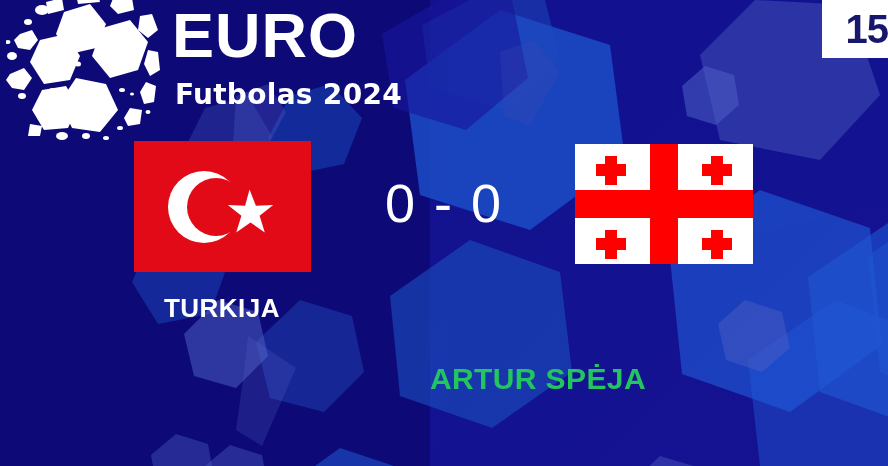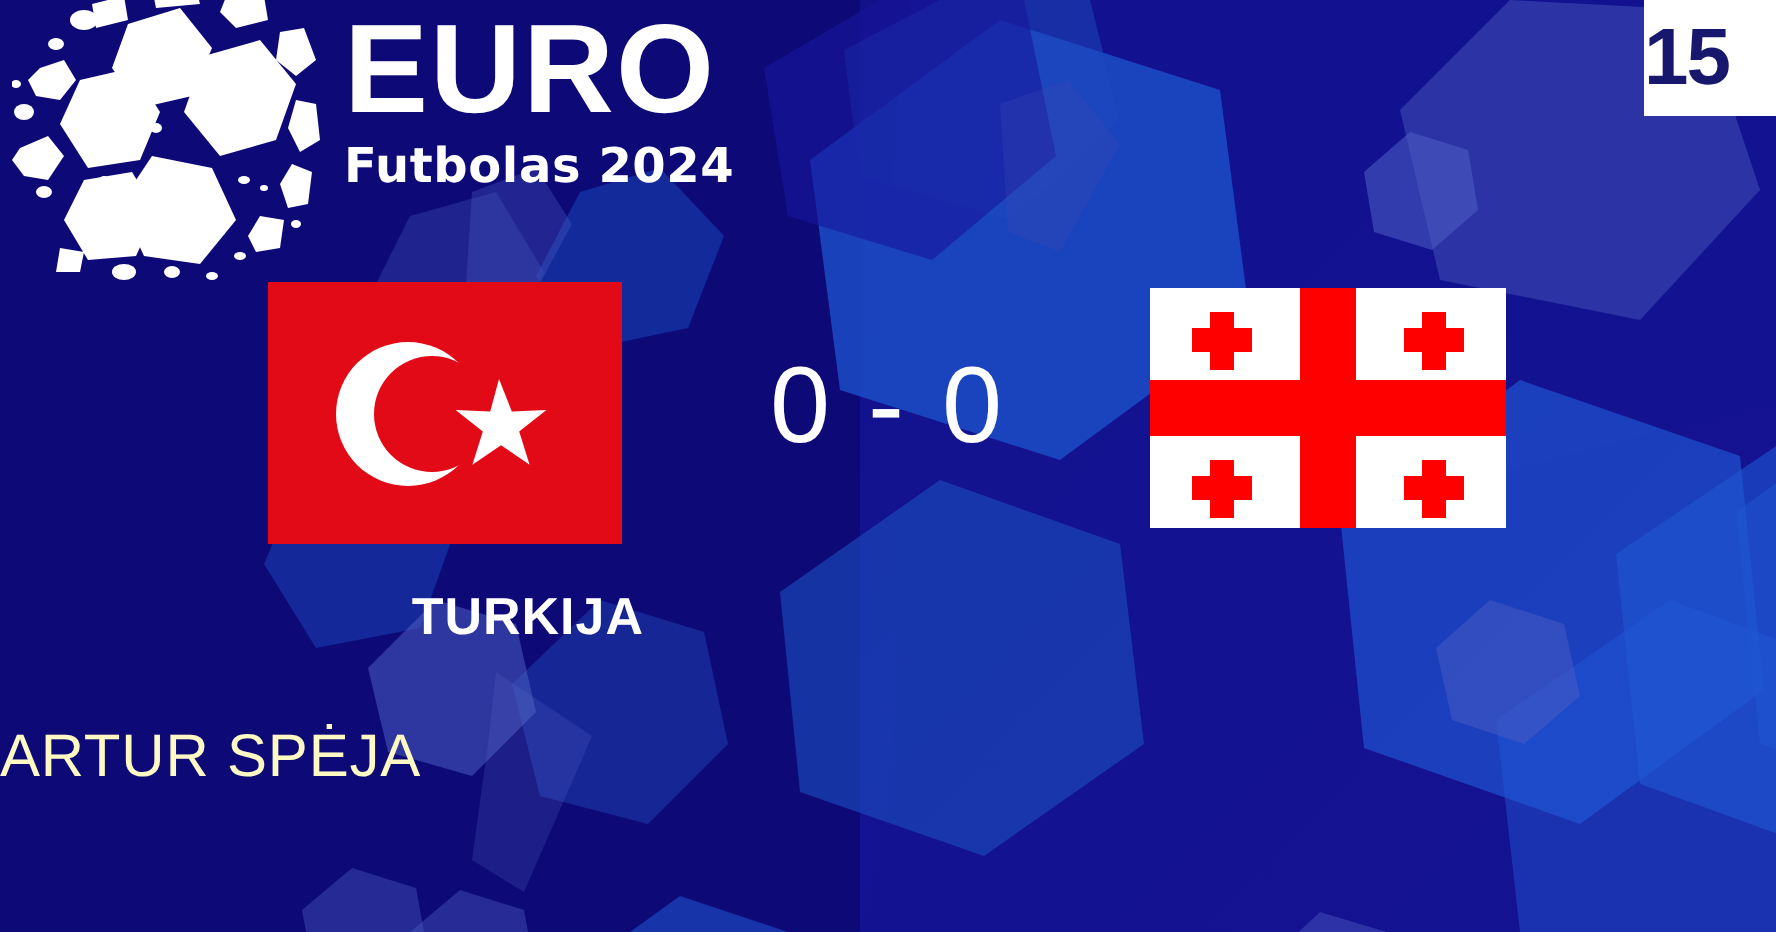--- a/index.html
+++ b/index.html
@@ -39,38 +39,39 @@
   }
   #euro-title{
     font-size:63px;
     font-weight:bold;
     color:#ffffff;
     letter-spacing:1px;
     line-height:62px;
     font-family:"Liberation Sans", sans-serif;
   }
   #euro-subtitle{
-    font-size:24px;
+    font-size:28px;
     font-weight:bold;
     color:#ffffff;
     letter-spacing:0.3px;
     line-height:30px;
-    margin-top:2px;
+    margin-top:14px;
     font-family:"DejaVu Sans", sans-serif;
+    text-align:right;
   }
 
   
   #round-badge{
     position:absolute;
     left:822px; top:0;
     width:66px; height:58px;
     background:#ffffff;
     display:flex;
     align-items:center;
-    justify-content:flex-start;
+    justify-content:flex-end;
   }
   #round-badge-number{
     color:#18176e;
     font-size:40px;
     font-weight:bold;
     line-height:40px;
     letter-spacing:-1px;
   }
 
   
@@ -102,37 +103,37 @@
     line-height:56px;
   }
 
   
   .team-name{
     position:absolute;
     color:#ffffff;
     font-size:26px;
     font-weight:bold;
     letter-spacing:0.5px;
-    text-align:right;
+    text-align:center;
     line-height:30px;
     white-space:nowrap;
   }
   #team-name-home{ left:122px; top:293px; width:200px; }
   #team-name-away{ left:564px; top:284px; width:200px; }
 
   
   #caption{
     position:absolute;
     left:0; top:358px;
     width:888px;
     padding-right:242px;
-    text-align:left;
-    color:#fef9c3;
+    text-align:right;
+    color:#22c55e;
     font-size:30px;
-    font-weight:normal;
+    font-weight:bold;
     line-height:41px;
     letter-spacing:0.4px;
   }
   .caption-line{ display:block; white-space:nowrap; }
 </style>
 </head>
 <body>
 
 <div id="stage">
 

